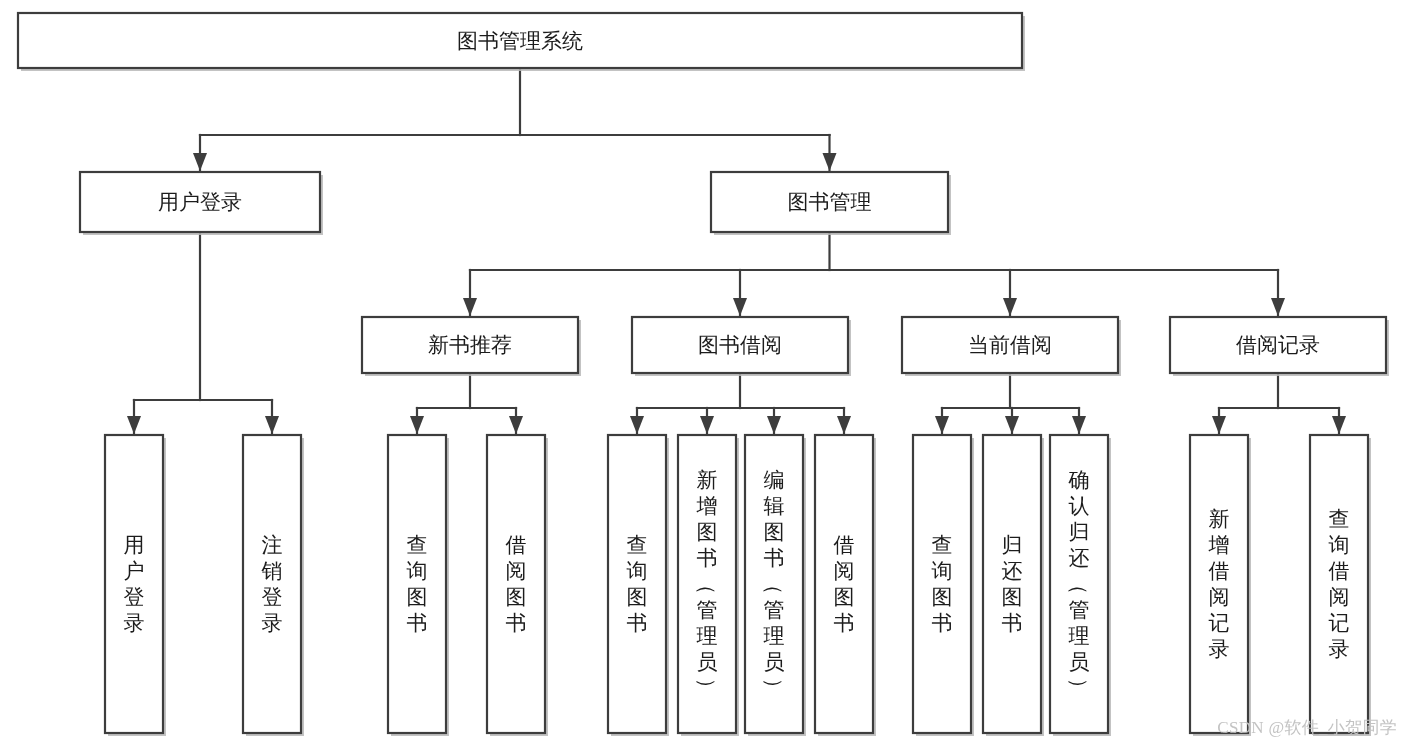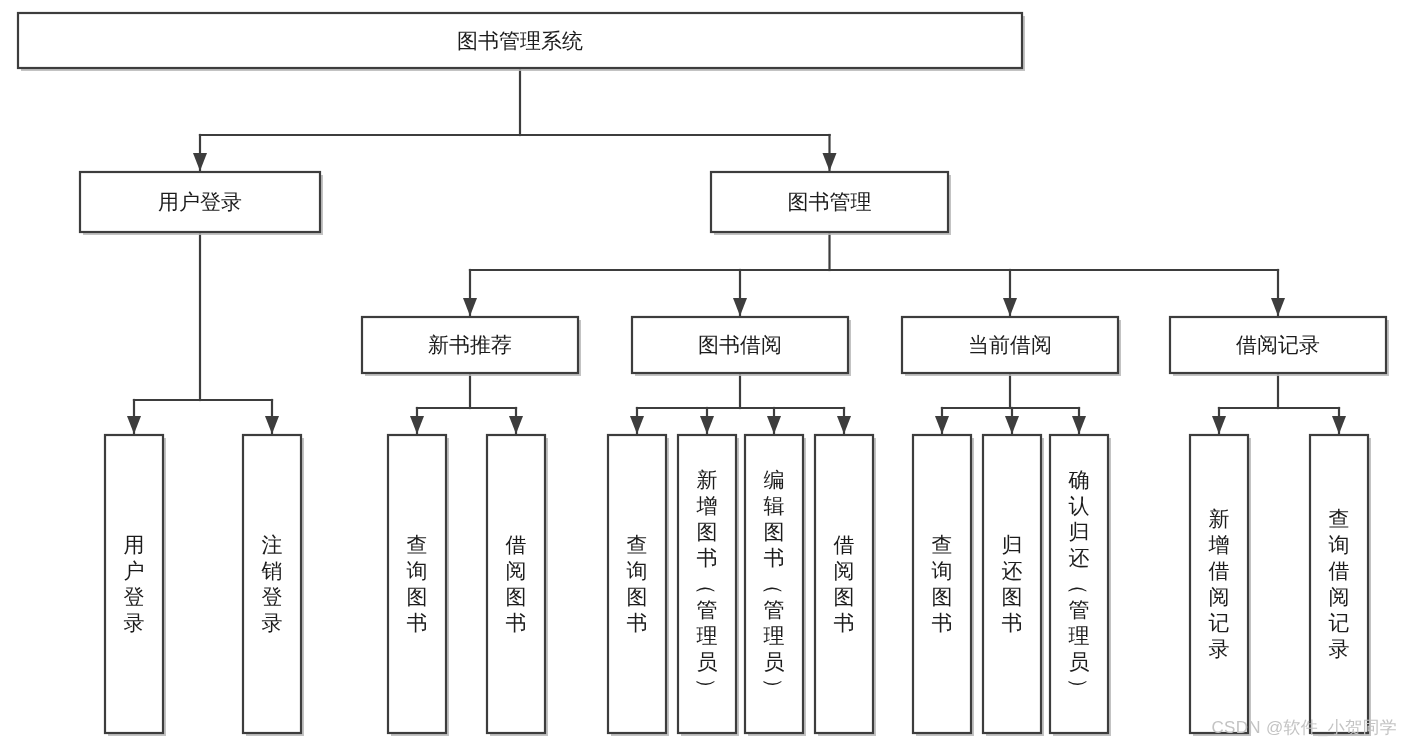--- a/index.html
+++ b/index.html
@@ -53,21 +53,21 @@
     font-family: "DejaVu Sans", "Liberation Sans", sans-serif;
     font-size: 21px;
     text-anchor: middle;
   }
   .watermark {
     position: absolute;
     right: 8px;
     bottom: 8px;
     color: #c3c3c3;
     font-size: 17px;
-    font-family: Liberation Sans, sans-serif;
+    font-family: Liberation Serif, serif;
     letter-spacing: 0.3px;
     white-space: nowrap;
     pointer-events: none;
   }
 </style>
 </head>
 <body>
 
 <svg id="diagram" viewBox="0 0 1405 747">
   <g id="links-layer">

